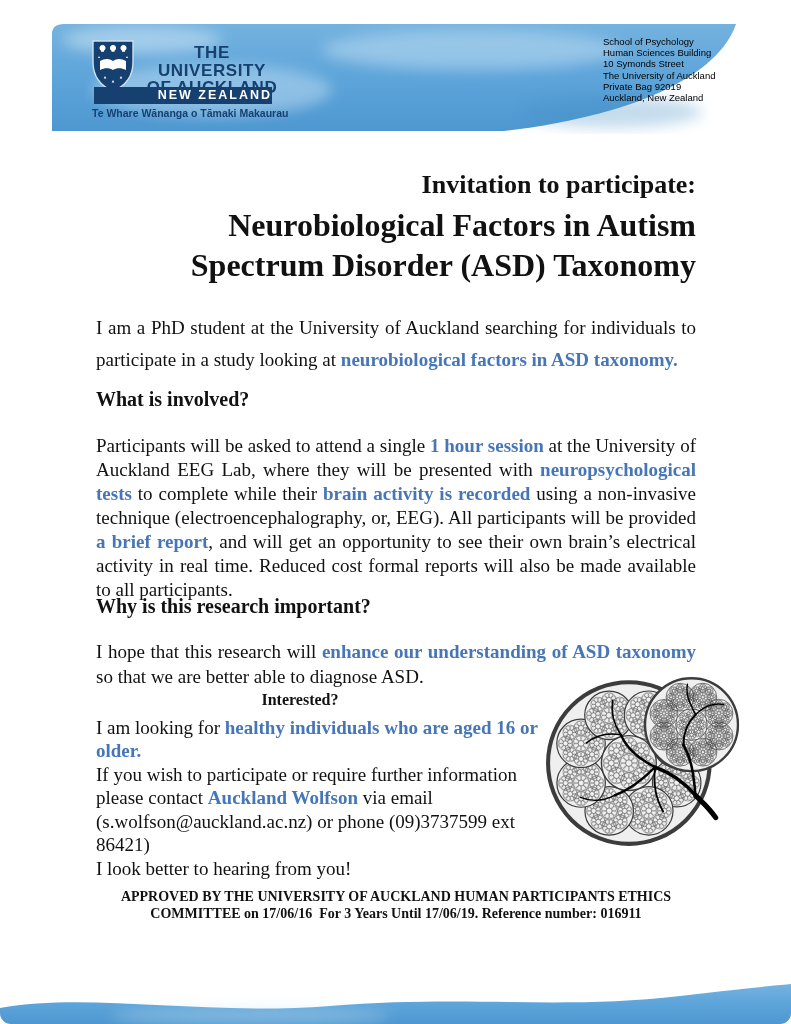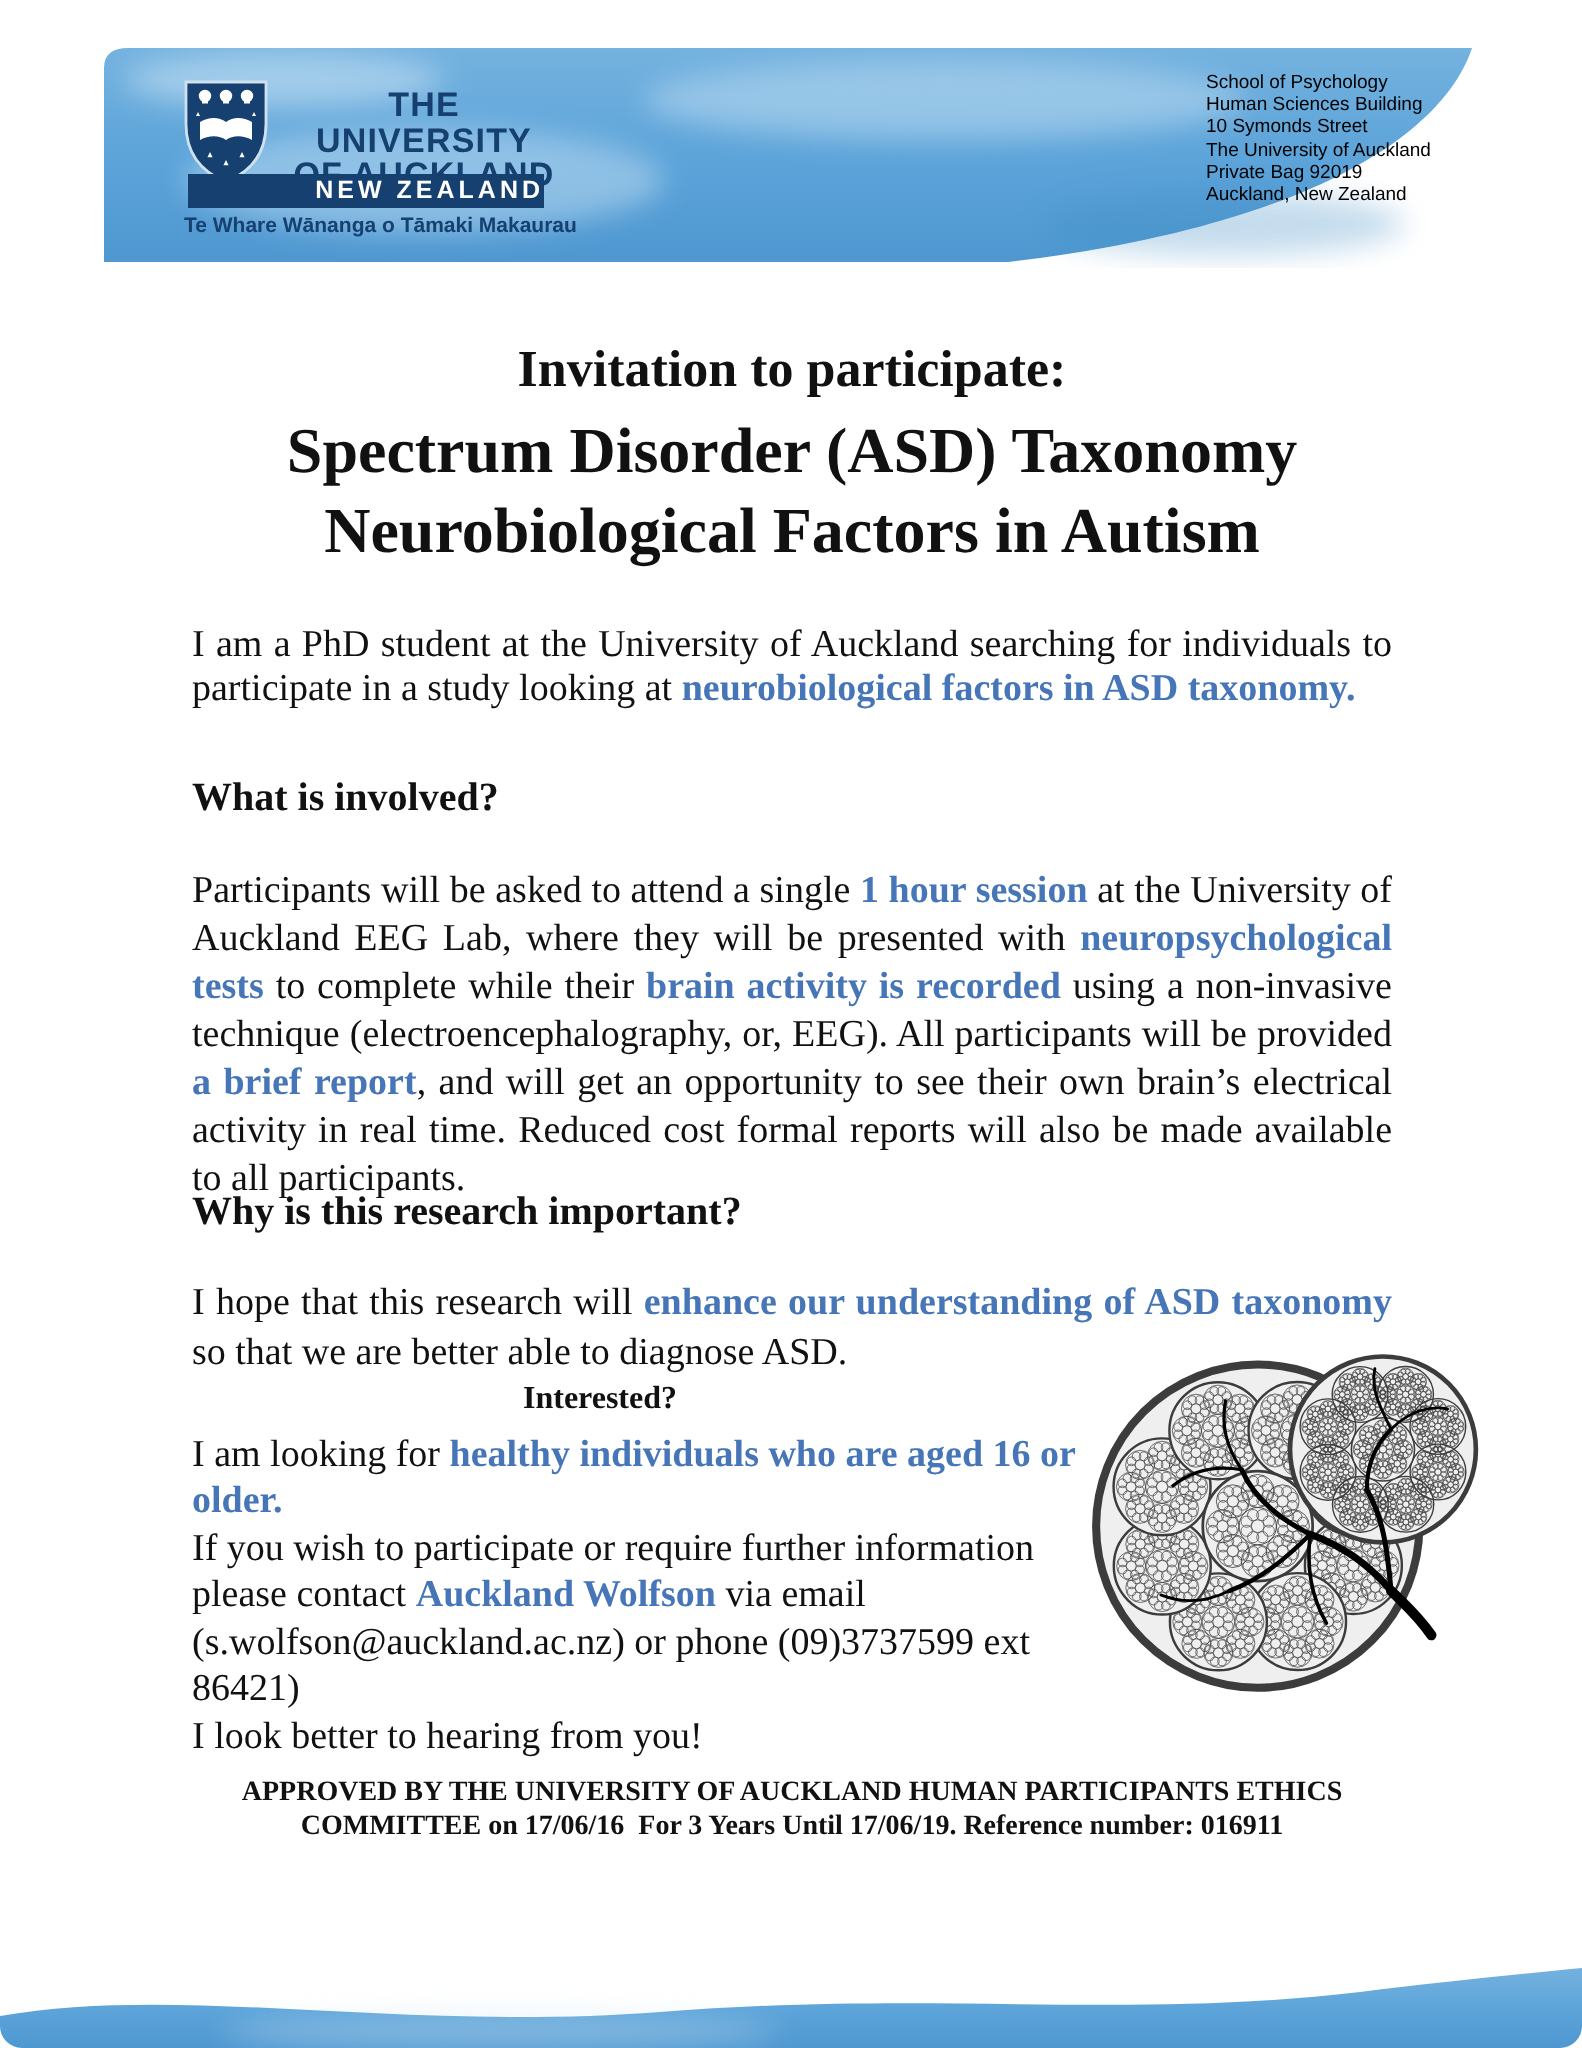--- a/index.html
+++ b/index.html
@@ -16,28 +16,28 @@
             font-weight:600;letter-spacing:.6px;}
   .nz-bar{left:94px;top:87px;width:178px;height:17px;background:var(--navy);color:#fff;
           font-family:"Liberation Sans",sans-serif;font-weight:bold;font-size:12.5px;
           letter-spacing:2px;text-align:right;line-height:17px;}
   .maori{left:92px;top:107px;width:210px;color:var(--navy);
          font-family:"Liberation Sans",sans-serif;font-weight:bold;font-size:10.5px;}
   .address{left:603px;top:36px;width:150px;color:#000;
            font-family:"Liberation Sans",sans-serif;font-size:9.5px;line-height:11.2px;}
 
   
-  .title{left:96px;top:170px;width:600px;text-align:center;font-weight:bold;}
+  .title{left:96px;top:170px;width:600px;text-align:right;font-weight:bold;}
   .kicker{font-size:26px;margin-bottom:5px;}
   .tline{font-size:32px;line-height:40px;}
 
   
   .para{left:96px;width:600px;font-size:19px;line-height:24.5px;}
   .just{text-align:justify;}
-  .p-intro{top:293px;line-height:22px;}
+  .p-intro{top:293px;line-height:32px;}
   .p-involved{top:415px;line-height:24px;}
   .p-why{top:621px;}
   .h2{left:96px;width:600px;text-align:left;font-weight:bold;font-size:20px;}
   .h-involved{top:388px;}
   .h-why{top:595px;}
   .hl{color:var(--accent);font-weight:bold;}
 
   
   .interested{left:96px;top:688px;width:448px;font-size:19px;line-height:23.5px;}
   .interested .h3{text-align:center;font-weight:bold;font-size:16px;margin:0 40px 4px 0;}
@@ -100,22 +100,22 @@
     <div>School of Psychology</div>
     <div>Human Sciences Building</div>
     <div>10 Symonds Street</div>
     <div>The University of Auckland</div>
     <div>Private Bag 92019</div>
     <div>Auckland, New Zealand</div>
   </div>
 
   <div class="abs title">
     <div class="kicker">Invitation to participate:</div>
+    <div class="tline">Neurobiological Factors in Autism</div>
     <div class="tline">Spectrum Disorder (ASD) Taxonomy</div>
-    <div class="tline">Neurobiological Factors in Autism</div>
   </div>
 
   <p class="abs para just p-intro"><span>I am a PhD student at the University of Auckland searching for individuals to participate in a study looking at </span><span class="hl">neurobiological factors in ASD taxonomy.</span></p>
 
   <div class="abs h2 h-involved">What is involved?</div>
   <p class="abs para just p-involved"><span>Participants will be asked to attend a single </span><span class="hl">1 hour session</span><span> at the University of Auckland EEG Lab, where they will be presented with </span><span class="hl">neuropsychological tests</span><span> to complete while their </span><span class="hl">brain activity is recorded</span><span> using a non-invasive technique (electroencephalography, or, EEG). All participants will be provided </span><span class="hl">a brief report</span><span>, and will get an opportunity to see their own brain’s electrical activity in real time. Reduced cost formal reports will also be made available to all participants.</span></p>
 
   <div class="abs h2 h-why">Why is this research important?</div>
   <p class="abs para just p-why"><span>I hope that this research will </span><span class="hl">enhance our understanding of ASD taxonomy</span><span> so that we are better able to diagnose ASD.</span></p>
 

